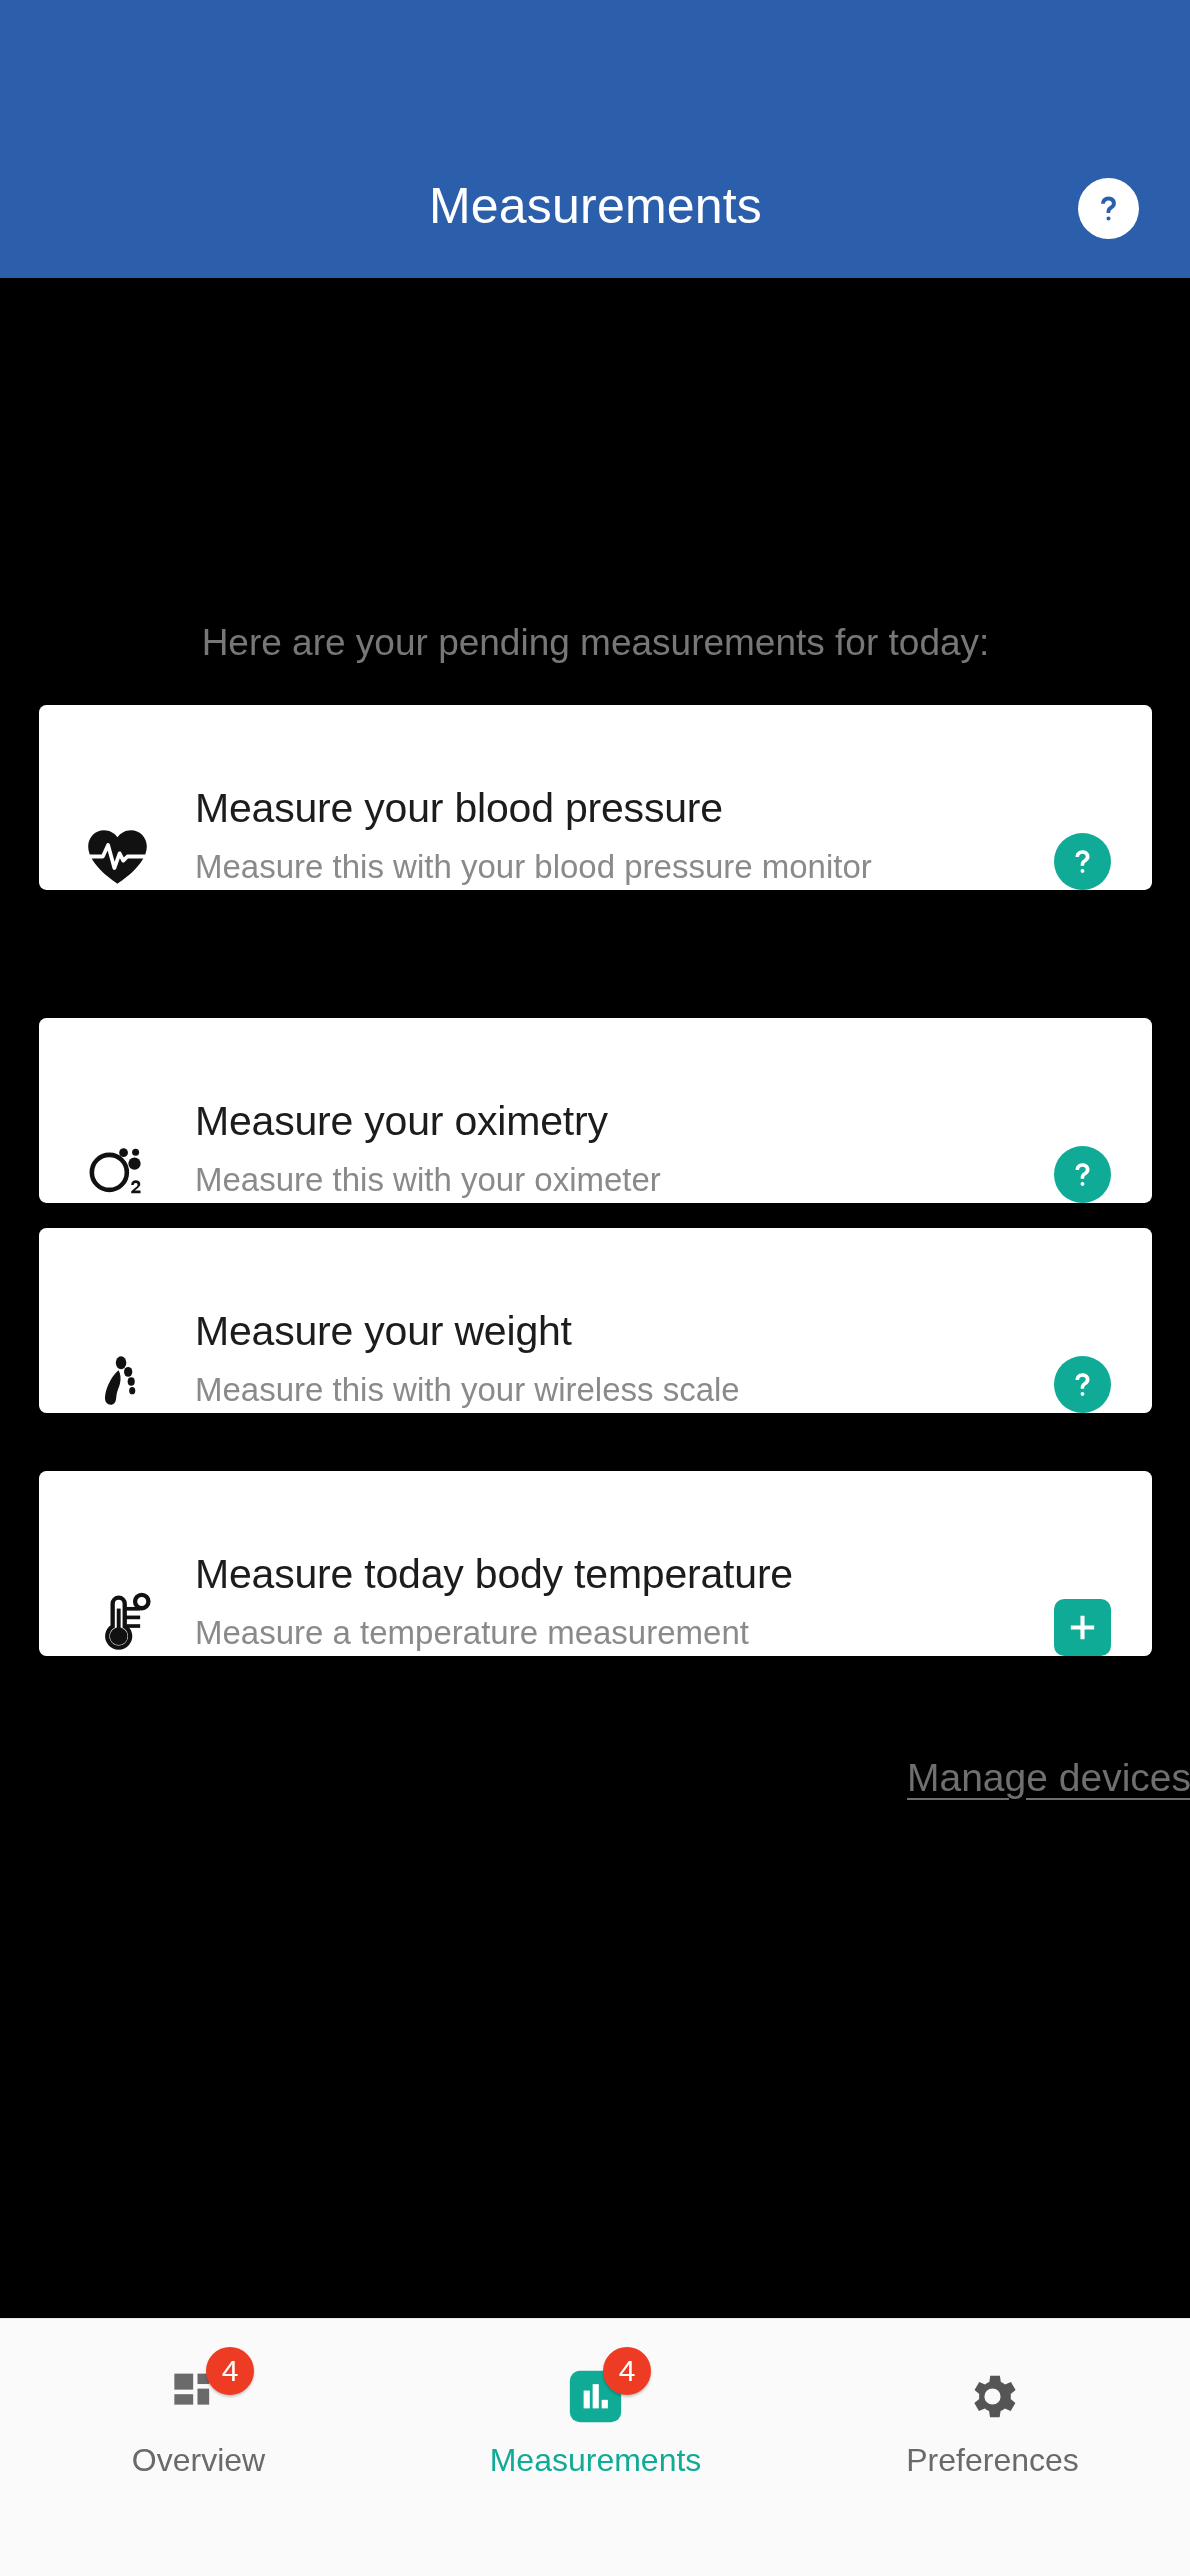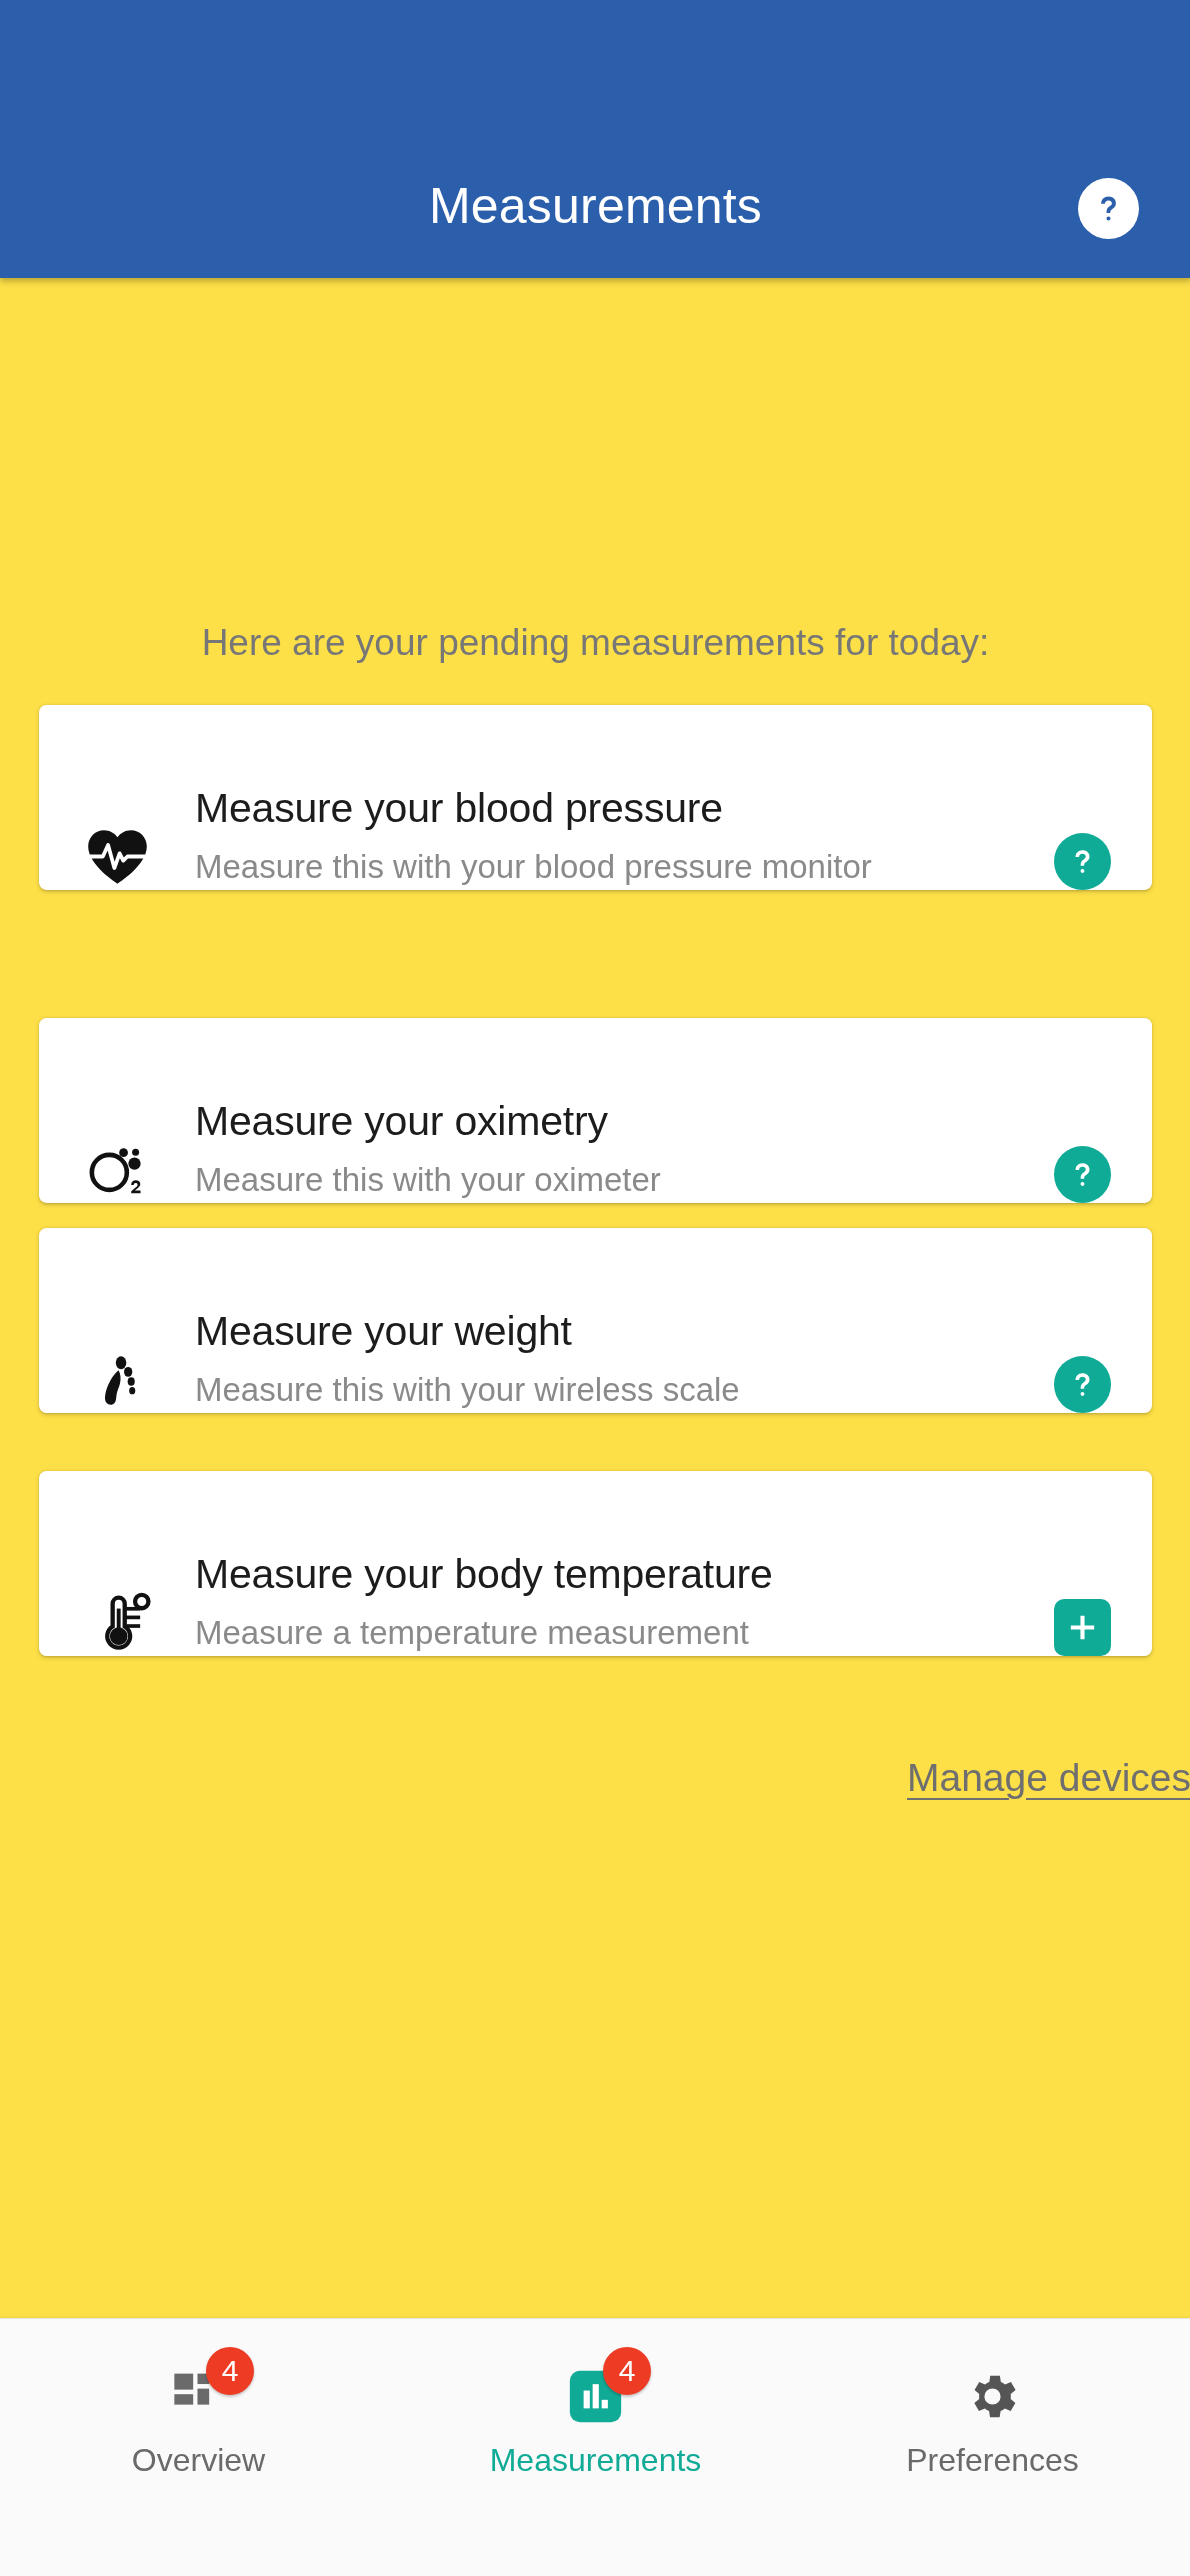--- a/index.html
+++ b/index.html
@@ -25,21 +25,21 @@
     line-height:52px;
   }
   .appbar-help {
     position:absolute; right:52px; top:178px;
     width:61px; height:61px; border-radius:50%;
     background:#ffffff; display:flex; align-items:center; justify-content:center;
   }
   .appbar-help svg { width:37px; height:37px; display:block; }
 
   
-  .body { position:relative; flex:1 1 auto; background:#fde047; }
+  .body { position:relative; flex:1 1 auto; background:#000000; }
 
   .lead {
     position:absolute; top:343px; left:0; right:0;
     text-align:center; color:#777777;
     font-size:37px; line-height:43px; font-weight:400;
   }
 
   
   .card {
     position:absolute; left:39px; width:1113px;
@@ -211,21 +211,21 @@
           <path fill="none" stroke="#111" stroke-width="4" d="M27.5 36.6V15.5a5.6 5.6 0 0 1 11.2 0v21.1a10.6 10.6 0 1 1-11.2 0z"></path>
           <circle cx="33.1" cy="45.6" r="8.2" fill="#111"></circle>
           <rect x="31.3" y="20" width="3.6" height="24" fill="#111"></rect>
           <rect x="40" y="18.5" width="13" height="3.4" fill="#111"></rect>
           <rect x="40" y="26.5" width="13" height="3.4" fill="#111"></rect>
           <rect x="40" y="34.5" width="13" height="3.4" fill="#111"></rect>
           <circle cx="54.5" cy="13.5" r="6.2" fill="none" stroke="#111" stroke-width="4"></circle>
         </svg>
       </div>
       <div class="card-text">
-        <div class="card-title">Measure your body temperature</div>
+        <div class="card-title">Measure today body temperature</div>
         <div class="card-sub">Measure a temperature measurement</div>
       </div>
       <div class="card-action">
         <div class="btn-plus-square">
           <svg viewBox="0 0 24 24">
             <path fill="#ffffff" d="M10.6 4h2.8v6.6H20v2.8h-6.6V20h-2.8v-6.6H4v-2.8h6.6z"></path>
           </svg>
         </div>
       </div>
     </div>

